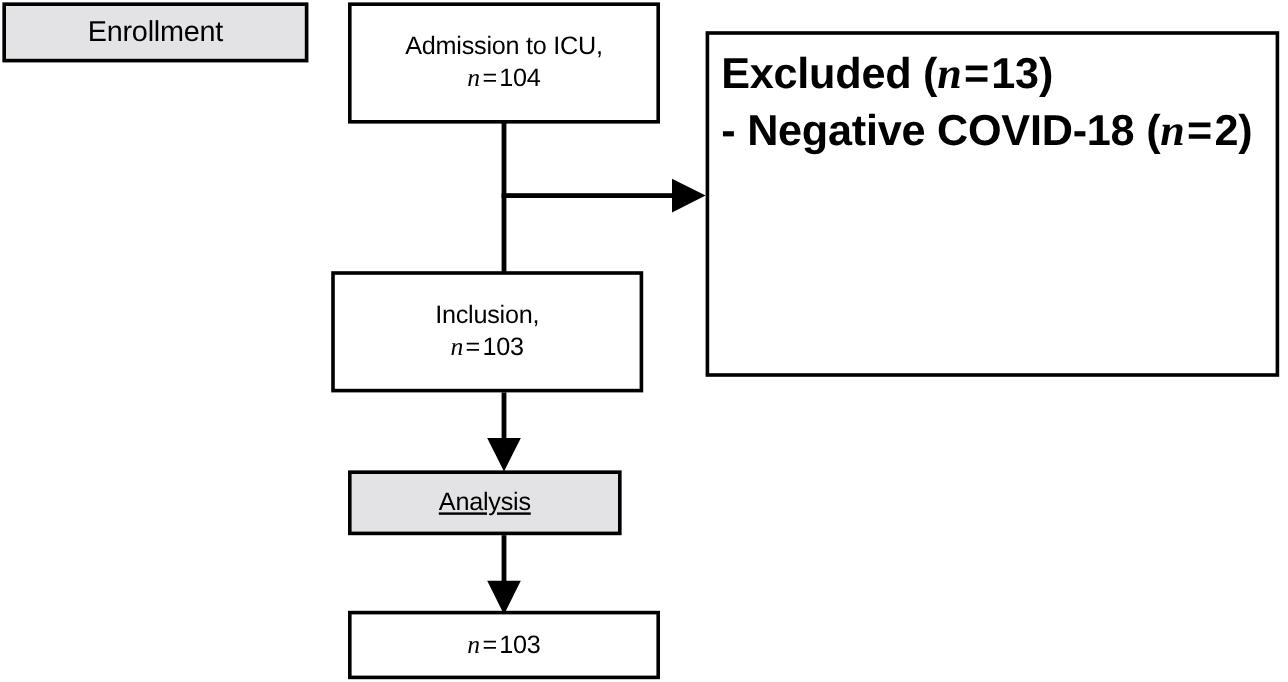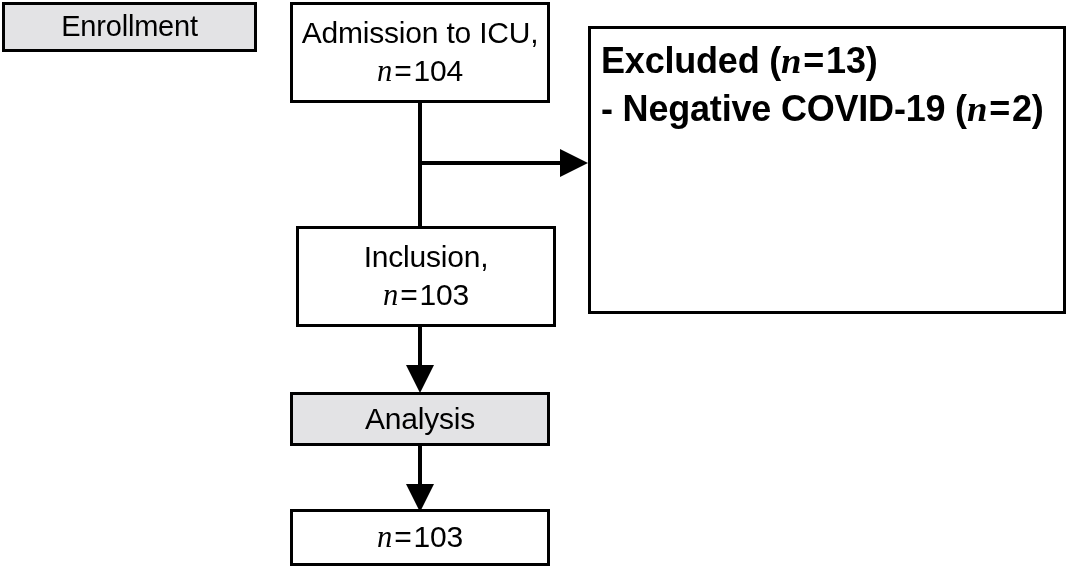--- a/index.html
+++ b/index.html
@@ -27,32 +27,32 @@
     align-items: center;
     justify-content: center;
   }
   .box.shaded {
     background: #e3e3e5;
   }
   .box .line {
     display: block;
     white-space: nowrap;
     line-height: 1.24;
-    font-size: 30px;
+    font-size: 21px;
     letter-spacing: -0.2px;
   }
   
   #enrollment-box {
     left: 2px;
     top: 2px;
     width: 255px;
     height: 50px;
     border-width: 3px;
   }
-  #enrollment-box .line { font-size: 29px; }
+  #enrollment-box .line { font-size: 24px; }
 
   
   #icu-box {
     left: 290px;
     top: 2px;
     width: 260px;
     height: 101px;
   }
   
   #excluded-box {
@@ -67,31 +67,32 @@
   #excluded-box .line {
     text-align: left;
     font-size: 36px;
     line-height: 1.0;
     margin: 0;
     padding: 6px 0 5px 0;
     font-weight: bold;
   }
   
   #inclusion-box {
-    left: 296px;
+    left: 276px;
     top: 226px;
     width: 260px;
     height: 101px;
   }
   
   #analysis-box {
     left: 290px;
     top: 392px;
-    width: 260px;
+    width: 228px;
     height: 54px;
+    text-decoration: underline;
   }
   
   #final-box {
     left: 290px;
     top: 509px;
     width: 260px;
     height: 57px;
   }
 
   
@@ -145,21 +146,21 @@
     <span class="line">Admission to ICU,</span>
     <span class="line"><span class="mathn">n</span><span class="eq">=</span><span>104</span></span>
   </div>
 
   <div class="box" id="excluded-box">
     <span class="line"><span>Excluded (</span><span class="mathn">n</span><span class="eq">=</span><span>13</span><span>)</span></span>
 
 
 
 
-    <span class="line"><span>-</span>&nbsp;<span>Negative COVID-19 (</span><span class="mathn">n</span><span class="eq">=</span><span>2</span><span>)</span></span>
+    <span class="line"><span>-</span>&nbsp;<span>Negative COVID-18 (</span><span class="mathn">n</span><span class="eq">=</span><span>2</span><span>)</span></span>
 
   </div>
 
   <div class="box" id="inclusion-box">
     <span class="line">Inclusion,</span>
     <span class="line"><span class="mathn">n</span><span class="eq">=</span><span>103</span></span>
   </div>
 
   <div class="box shaded" id="analysis-box">
     <span class="line">Analysis</span>

